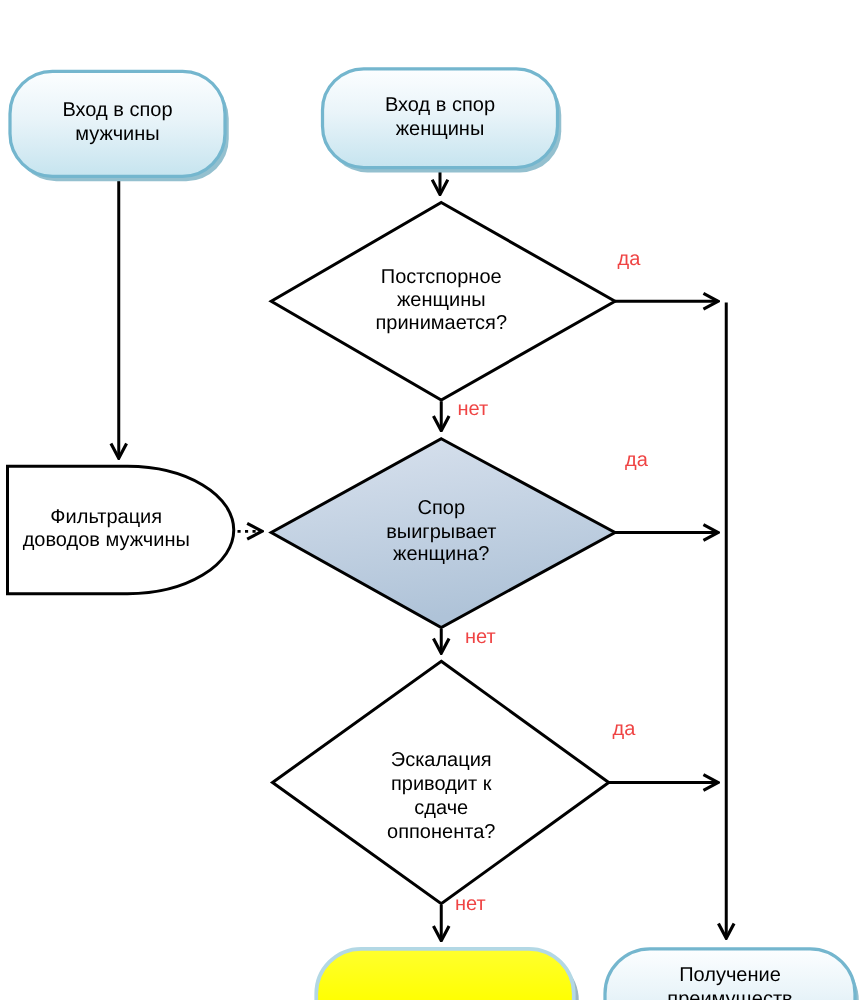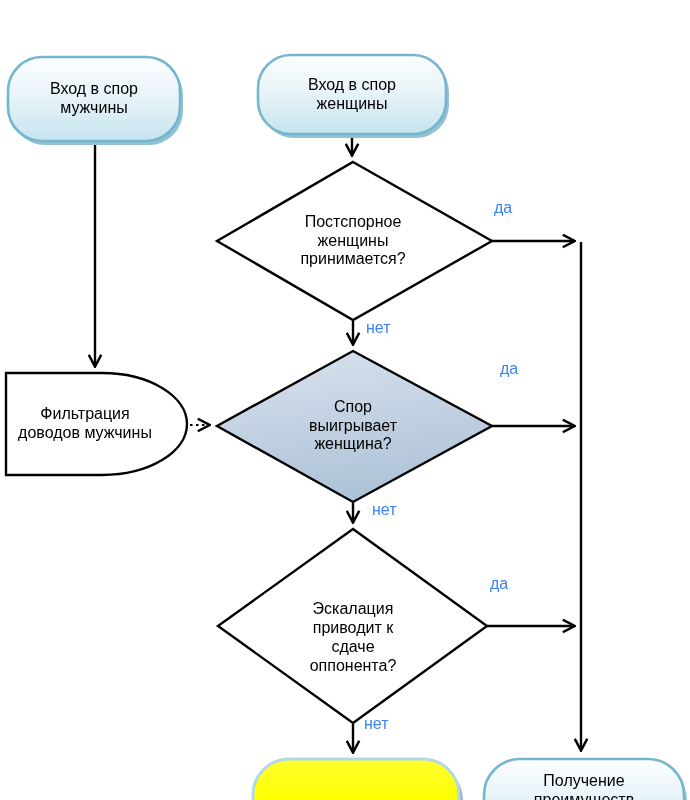--- a/index.html
+++ b/index.html
@@ -29,21 +29,21 @@
   #grad-diamond .s1 { stop-color:var(--decision-fill-bottom,#afc3d8); }
   #grad-yellow .s0  { stop-color:#ffff2e; }
   #grad-yellow .s1  { stop-color:var(--highlight-fill,#ffff00); }
 
   .node-label {
     position:absolute; display:flex; align-items:center; justify-content:center;
     text-align:center; white-space:pre-line; font-size:16px; line-height:1.18;
     color:#000;
   }
   .edge-label {
-    position:absolute; font-size:16px; line-height:1; color:#3b82f6;
+    position:absolute; font-size:16px; line-height:1; color:#ef4444;
   }
 </style>
 </head>
 <body>
 
 <div class="canvas">
 
   <svg class="diagram" width="690" height="800" viewBox="0 0 690 800">
     <defs>
       <linearGradient id="grad-term" x1="0" y1="0" x2="0" y2="1">

